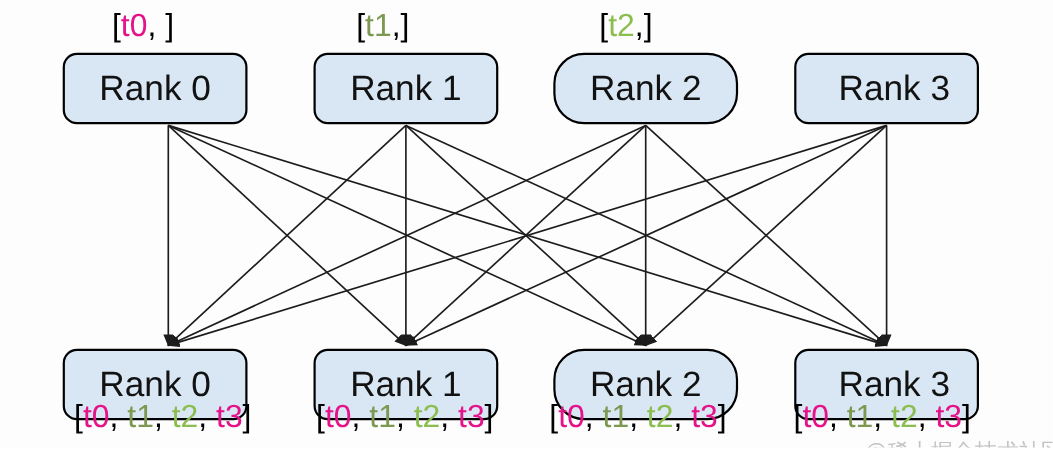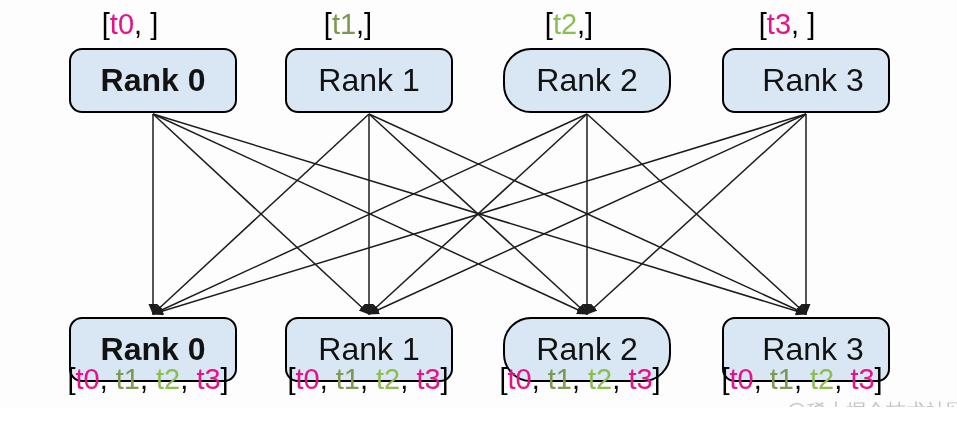--- a/index.html
+++ b/index.html
@@ -17,21 +17,21 @@
     background:#d9e7f4;
     border:2px solid #000000;
     border-radius:13px;
     box-sizing:border-box;
     display:flex;align-items:center;justify-content:center;
     font-size:32px;color:#121212;
     z-index:2;
   }
   .row-top{top:48px;}
   .row-bottom{top:317px;}
-  .c0{left:69px;font-weight:bold;}  .c1{left:285px;}  .c2{left:503px;border-radius:28px;}  .c3{left:722px;padding-left:14px;}
+  .c0{left:57px;}  .c1{left:285px;}  .c2{left:503px;border-radius:28px;}  .c3{left:722px;padding-left:14px;}
   .tensor-label{
     position:absolute;
     font-size:29px;line-height:30px;
     white-space:nowrap;
     transform:translateX(-50%);
     color:#000;
     z-index:3;
   }
   .lbl-top{top:9px;}
   .lbl-bottom{top:364px;}
@@ -71,21 +71,20 @@
       <line x1="587" y1="114" x2="806" y2="314" stroke="#1c1c1c" stroke-width="1.5" marker-end="url(#arrowhead)"></line>
       <line x1="806" y1="114" x2="153" y2="314" stroke="#1c1c1c" stroke-width="1.5" marker-end="url(#arrowhead)"></line>
       <line x1="806" y1="114" x2="369" y2="314" stroke="#1c1c1c" stroke-width="1.5" marker-end="url(#arrowhead)"></line>
       <line x1="806" y1="114" x2="587" y2="314" stroke="#1c1c1c" stroke-width="1.5" marker-end="url(#arrowhead)"></line>
       <line x1="806" y1="114" x2="806" y2="314" stroke="#1c1c1c" stroke-width="1.5" marker-end="url(#arrowhead)"></line>
     </svg>
 
   <div class="tensor-label lbl-top lt0"><span style="color: rgb(0, 0, 0);">[</span><span style="color: rgb(229, 18, 138);">t0</span><span style="color: rgb(0, 0, 0);">, ]</span></div>
   <div class="tensor-label lbl-top lt1"><span style="color: rgb(0, 0, 0);">[</span><span style="color: rgb(125, 152, 81);">t1</span><span style="color: rgb(0, 0, 0);">,]</span></div>
   <div class="tensor-label lbl-top lt2"><span style="color: rgb(0, 0, 0);">[</span><span style="color: rgb(140, 189, 81);">t2</span><span style="color: rgb(0, 0, 0);">,]</span></div>
-  <div class="tensor-label lbl-top lt3"><span style="color: rgb(0, 0, 0);">[</span><span style="color: rgb(229, 18, 138);">t3</span><span style="color: rgb(0, 0, 0);">, ]</span></div>
 
   <div class="rank-box row-top c0">
     <span>Rank 0</span>
   </div>
   <div class="rank-box row-top c1">
     <span>Rank 1</span>
   </div>
   <div class="rank-box row-top c2">
     <span>Rank 2</span>
   </div>

